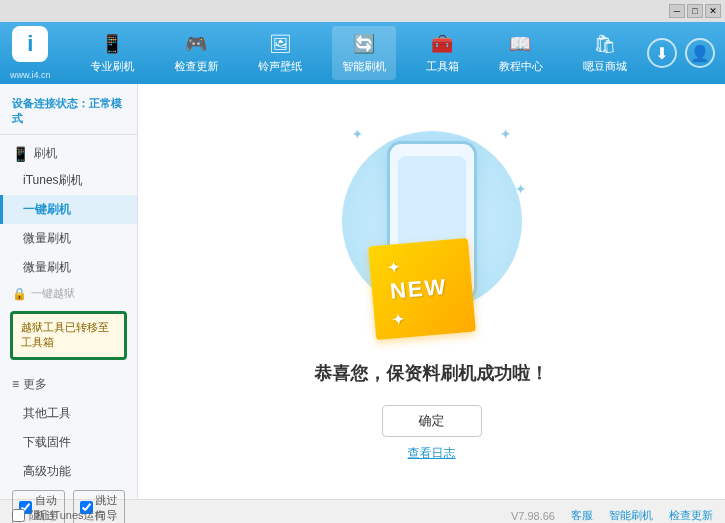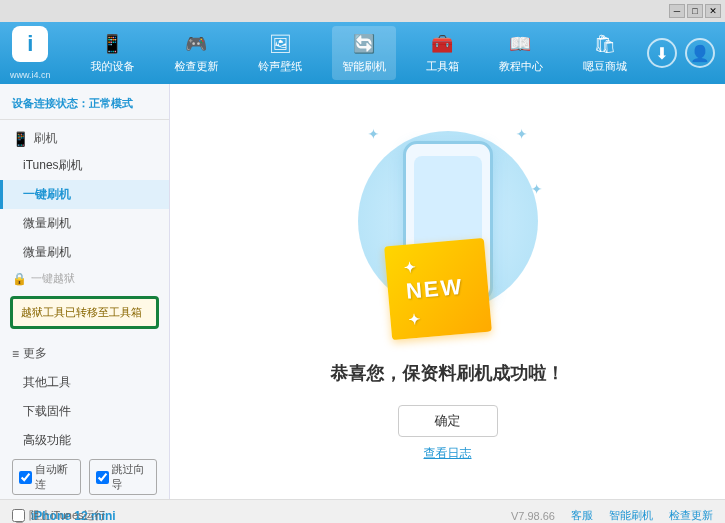--- a/index.html
+++ b/index.html
@@ -89,21 +89,21 @@
     }
 
     
     .main-area {
       display: flex;
       height: calc(523px - 22px - 62px - 24px);
     }
 
     
     .sidebar {
-      width: 170px;
+      width: 138px;
       background: #f5f7fa;
       border-right: 1px solid #dde;
       padding: 8px 0;
       display: flex;
       flex-direction: column;
     }
     .status-bar-top {
       padding: 4px 12px 8px;
       font-size: 11px;
       color: #666;
@@ -319,21 +319,21 @@
 <div class="nav-bar">
   <div class="nav-logo">
     <div class="nav-logo-icon">
       <span style="font-size:22px; font-weight:900; color:#2196d4;">i</span>
     </div>
     <span class="nav-logo-text">www.i4.cn</span>
   </div>
   <div class="nav-items">
     <div class="nav-item">
       <div class="nav-item-icon">📱</div>
-      <span class="nav-item-label">我的设备</span>
+      <span class="nav-item-label">专业刷机</span>
     </div>
     <div class="nav-item">
       <div class="nav-item-icon">🎮</div>
       <span class="nav-item-label">检查更新</span>
     </div>
     <div class="nav-item">
       <div class="nav-item-icon">🖼</div>
       <span class="nav-item-label">铃声壁纸</span>
     </div>
     <div class="nav-item active">

